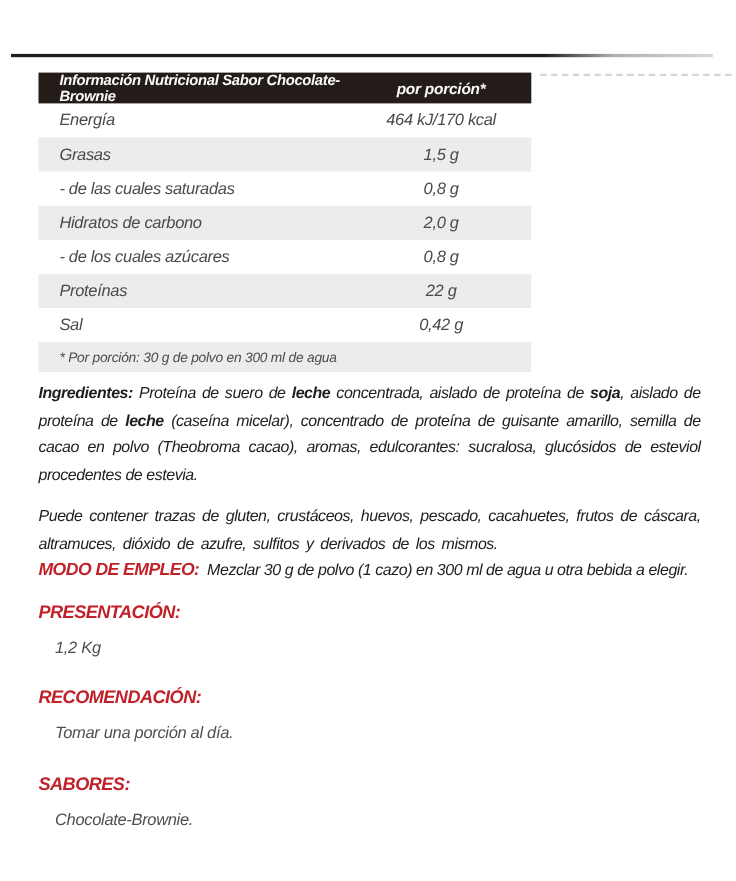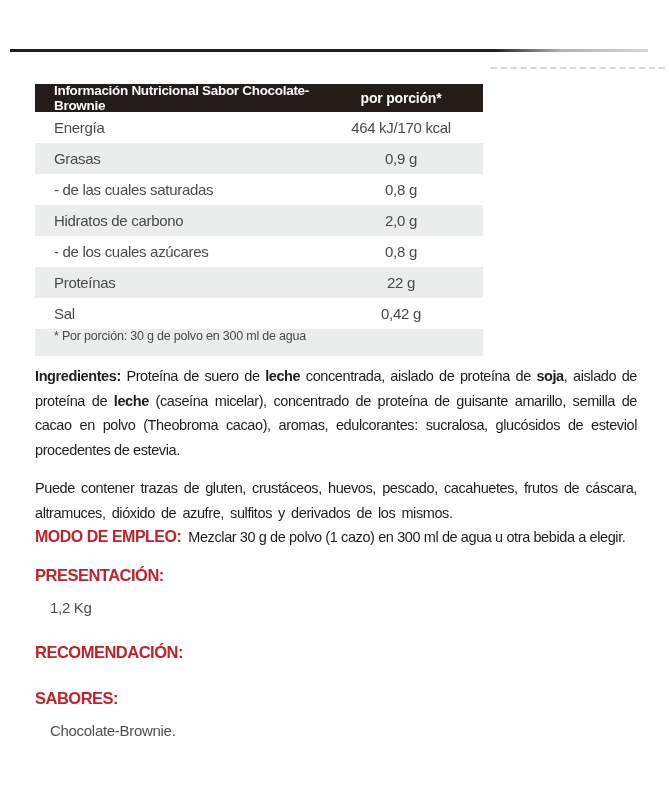--- a/index.html
+++ b/index.html
@@ -13,39 +13,39 @@
   }
   
   .top-rule {
     position: absolute; top: 49px; left: 10px; width: 638px; height: 3px;
     background: linear-gradient(90deg, #241e1b 0%, #241e1b 76%, rgba(36,30,27,0.35) 86%, rgba(36,30,27,0.18) 100%);
   }
   .top-dashes {
     position: absolute; top: 67px; left: 491px; width: 174px; height: 0;
     border-top: 2px dashed #d9d4d1;
   }
-  .content { position: absolute; top: 84px; left: 35px; width: 602px; }
+  .content { position: absolute; top: 66px; left: 35px; width: 602px; font-style: italic; }
 
   
   .ntable { width: 448px; }
   .t-header {
     display: flex; align-items: center; height: 28px;
     background: #241c18; color: #fbfbfb; font-weight: bold;
   }
   .t-title { flex: 1; padding-left: 19px; font-size: 13.5px; letter-spacing: -0.3px; }
   .t-col { width: 150px; margin-right: 7px; text-align: center; font-size: 14px; letter-spacing: -0.2px; }
   .t-row {
     display: flex; align-items: center; height: 31px;
     font-size: 15px; color: #4a4a4a; letter-spacing: -0.3px;
   }
   .t-row.alt { background: #ebecec; align-items: center; }
   .t-label { flex: 1; padding-left: 19px; }
   .t-value { width: 150px; margin-right: 7px; text-align: center; }
   .t-foot {
-    display: flex; align-items: flex-start; height: 27px; background: #ebecec;
+    display: flex; align-items: center; height: 27px; background: #ebecec;
     font-size: 12.5px; color: #4a4a4a; letter-spacing: -0.2px;
   }
   .t-foot span { padding-left: 19px; }
 
   
   .para {
     margin: 0; text-align: justify;
     font-size: 14.5px; line-height: 24.5px; color: #1e1e1e;
     letter-spacing: -0.4px;
   }
@@ -86,21 +86,21 @@
         <span class="t-title">Información Nutricional Sabor Chocolate-Brownie</span>
         <span class="t-col">por porción*</span>
       </div>
 
       <div class="t-row">
         <span class="t-label">Energía</span>
         <span class="t-value">464 kJ/170 kcal</span>
       </div>
       <div class="t-row alt">
         <span class="t-label">Grasas</span>
-        <span class="t-value">0,9 g</span>
+        <span class="t-value">1,5 g</span>
       </div>
       <div class="t-row">
         <span class="t-label">- de las cuales saturadas</span>
         <span class="t-value">0,8 g</span>
       </div>
       <div class="t-row alt">
         <span class="t-label">Hidratos de carbono</span>
         <span class="t-value">2,0 g</span>
       </div>
       <div class="t-row">
@@ -124,18 +124,19 @@
     <p class="para" id="ingredients"><b>Ingredientes:</b><span> Proteína de suero de </span><b>leche</b><span> concentrada, aislado de proteína de </span><b>soja</b><span>, aislado de proteína de </span><b>leche</b><span> (caseína micelar), concentrado de proteína de guisante amarillo, semilla de cacao en polvo (Theobroma cacao), aromas, edulcorantes: sucralosa, glucósidos de esteviol procedentes de estevia.</span></p>
 
     <p class="para" id="allergens">Puede contener trazas de gluten, crustáceos, huevos, pescado, cacahuetes, frutos de cáscara, altramuces, dióxido de azufre, sulfitos y derivados de los mismos.</p>
 
     <p class="para" id="usage"><span class="inline-heading">MODO DE EMPLEO:</span><span class="usage-text">Mezclar 30 g de polvo (1 cazo) en 300 ml de agua u otra bebida a elegir.</span></p>
 
     <p class="section-heading" id="presentation-heading">PRESENTACIÓN:</p>
     <p class="section-text">1,2 Kg</p>
 
     <p class="section-heading" id="recommendation-heading">RECOMENDACIÓN:</p>
+    <p class="section-text">Tomar una porción al día.</p>
 
     <p class="section-heading" id="flavors-heading">SABORES:</p>
     <p class="section-text">Chocolate-Brownie.</p>
 
   </div>
 </div>
 
 </body></html>

